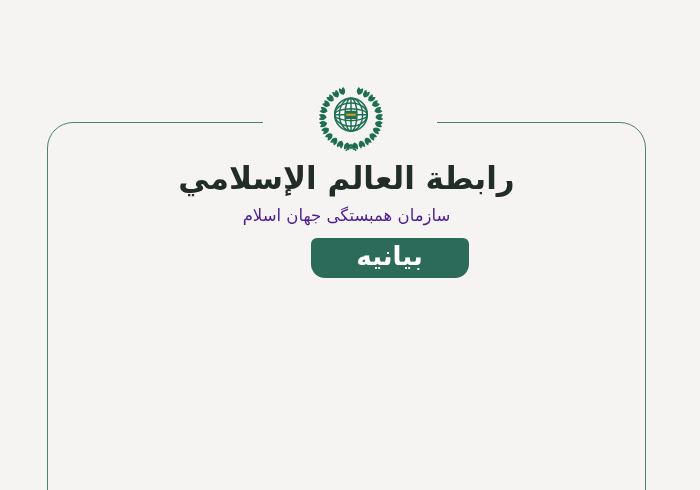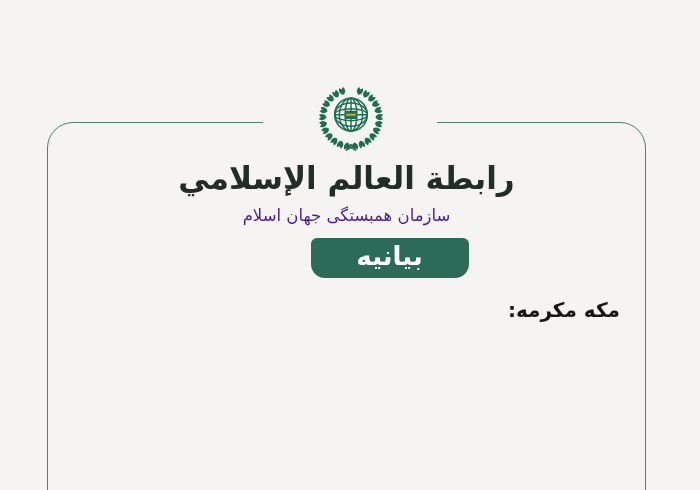--- a/index.html
+++ b/index.html
@@ -135,16 +135,15 @@
       </g>
     </svg>
   </div>
 
   <div class="card" style="border:none;">
     <div class="calligraphy">رابطة العالم الإسلامي</div>
     <div class="subtitle">سازمان همبستگی جهان اسلام</div>
     <div class="banner" style="background: rgb(44, 106, 89);">
       <span class="banner-label">بیانیه</span>
     </div>
-    <div class="greeting">مکه مکرمه:</div>
   </div>
 
 </div>
 
 </body></html>

